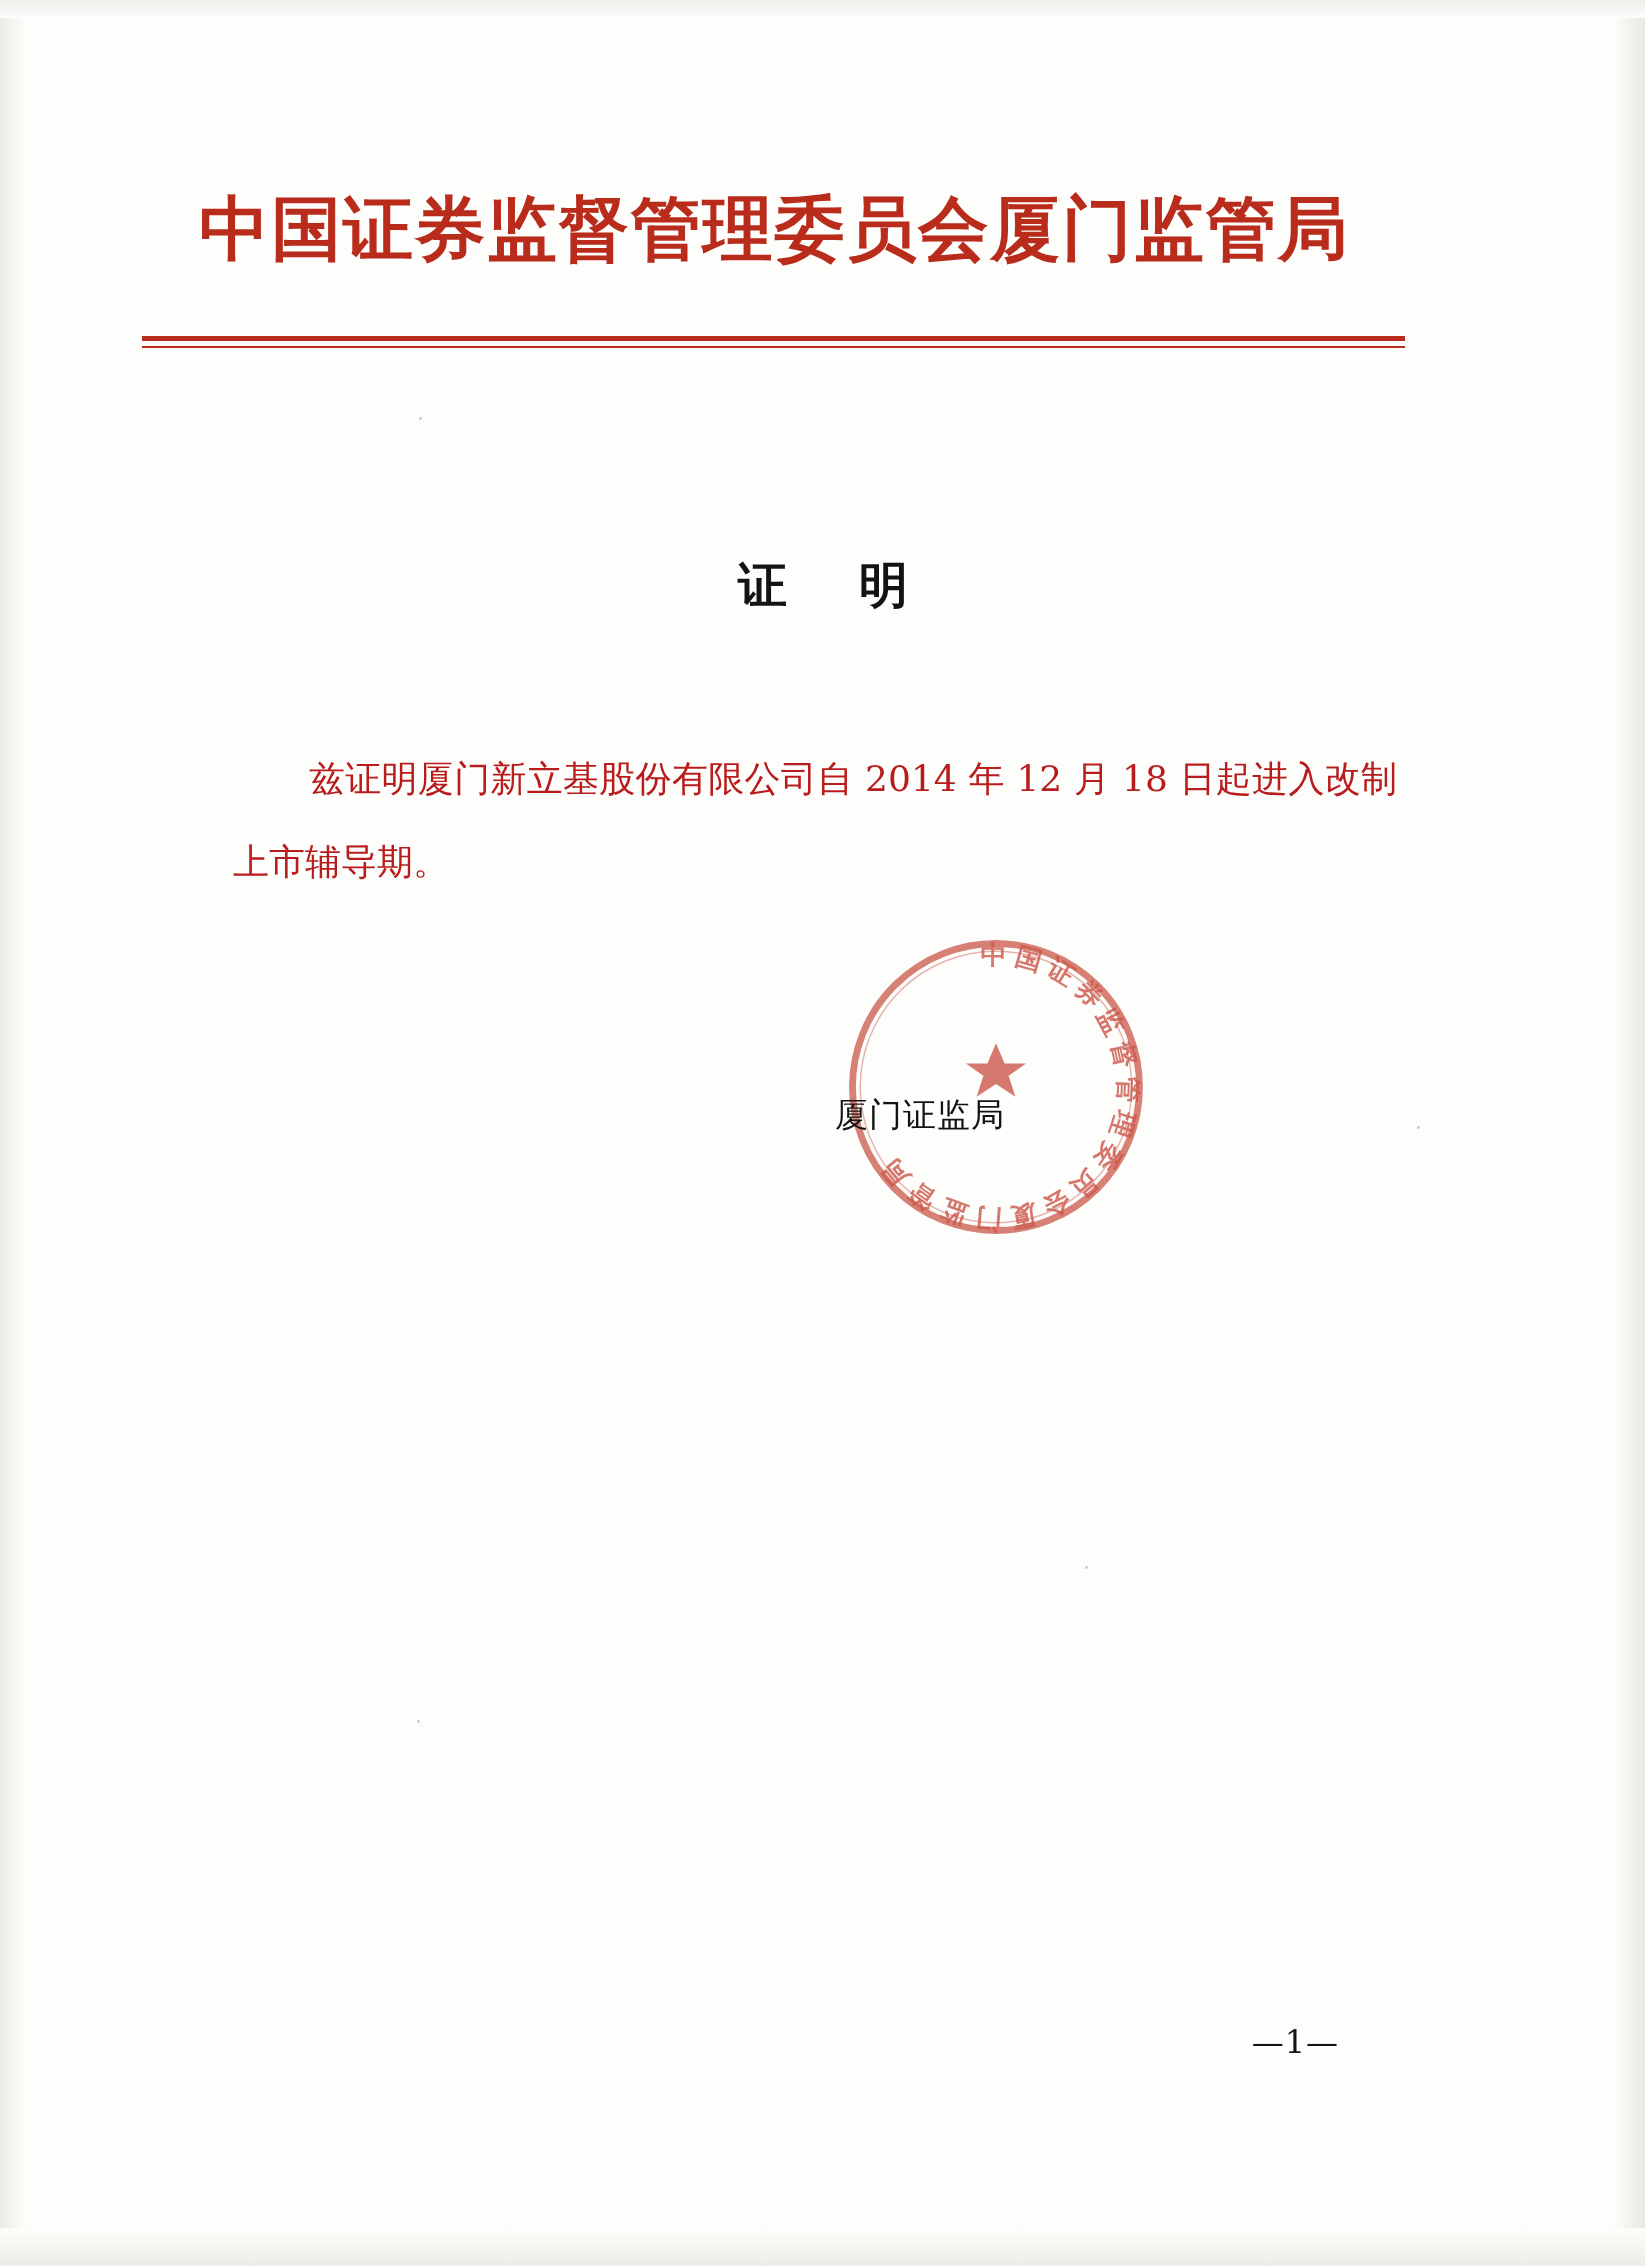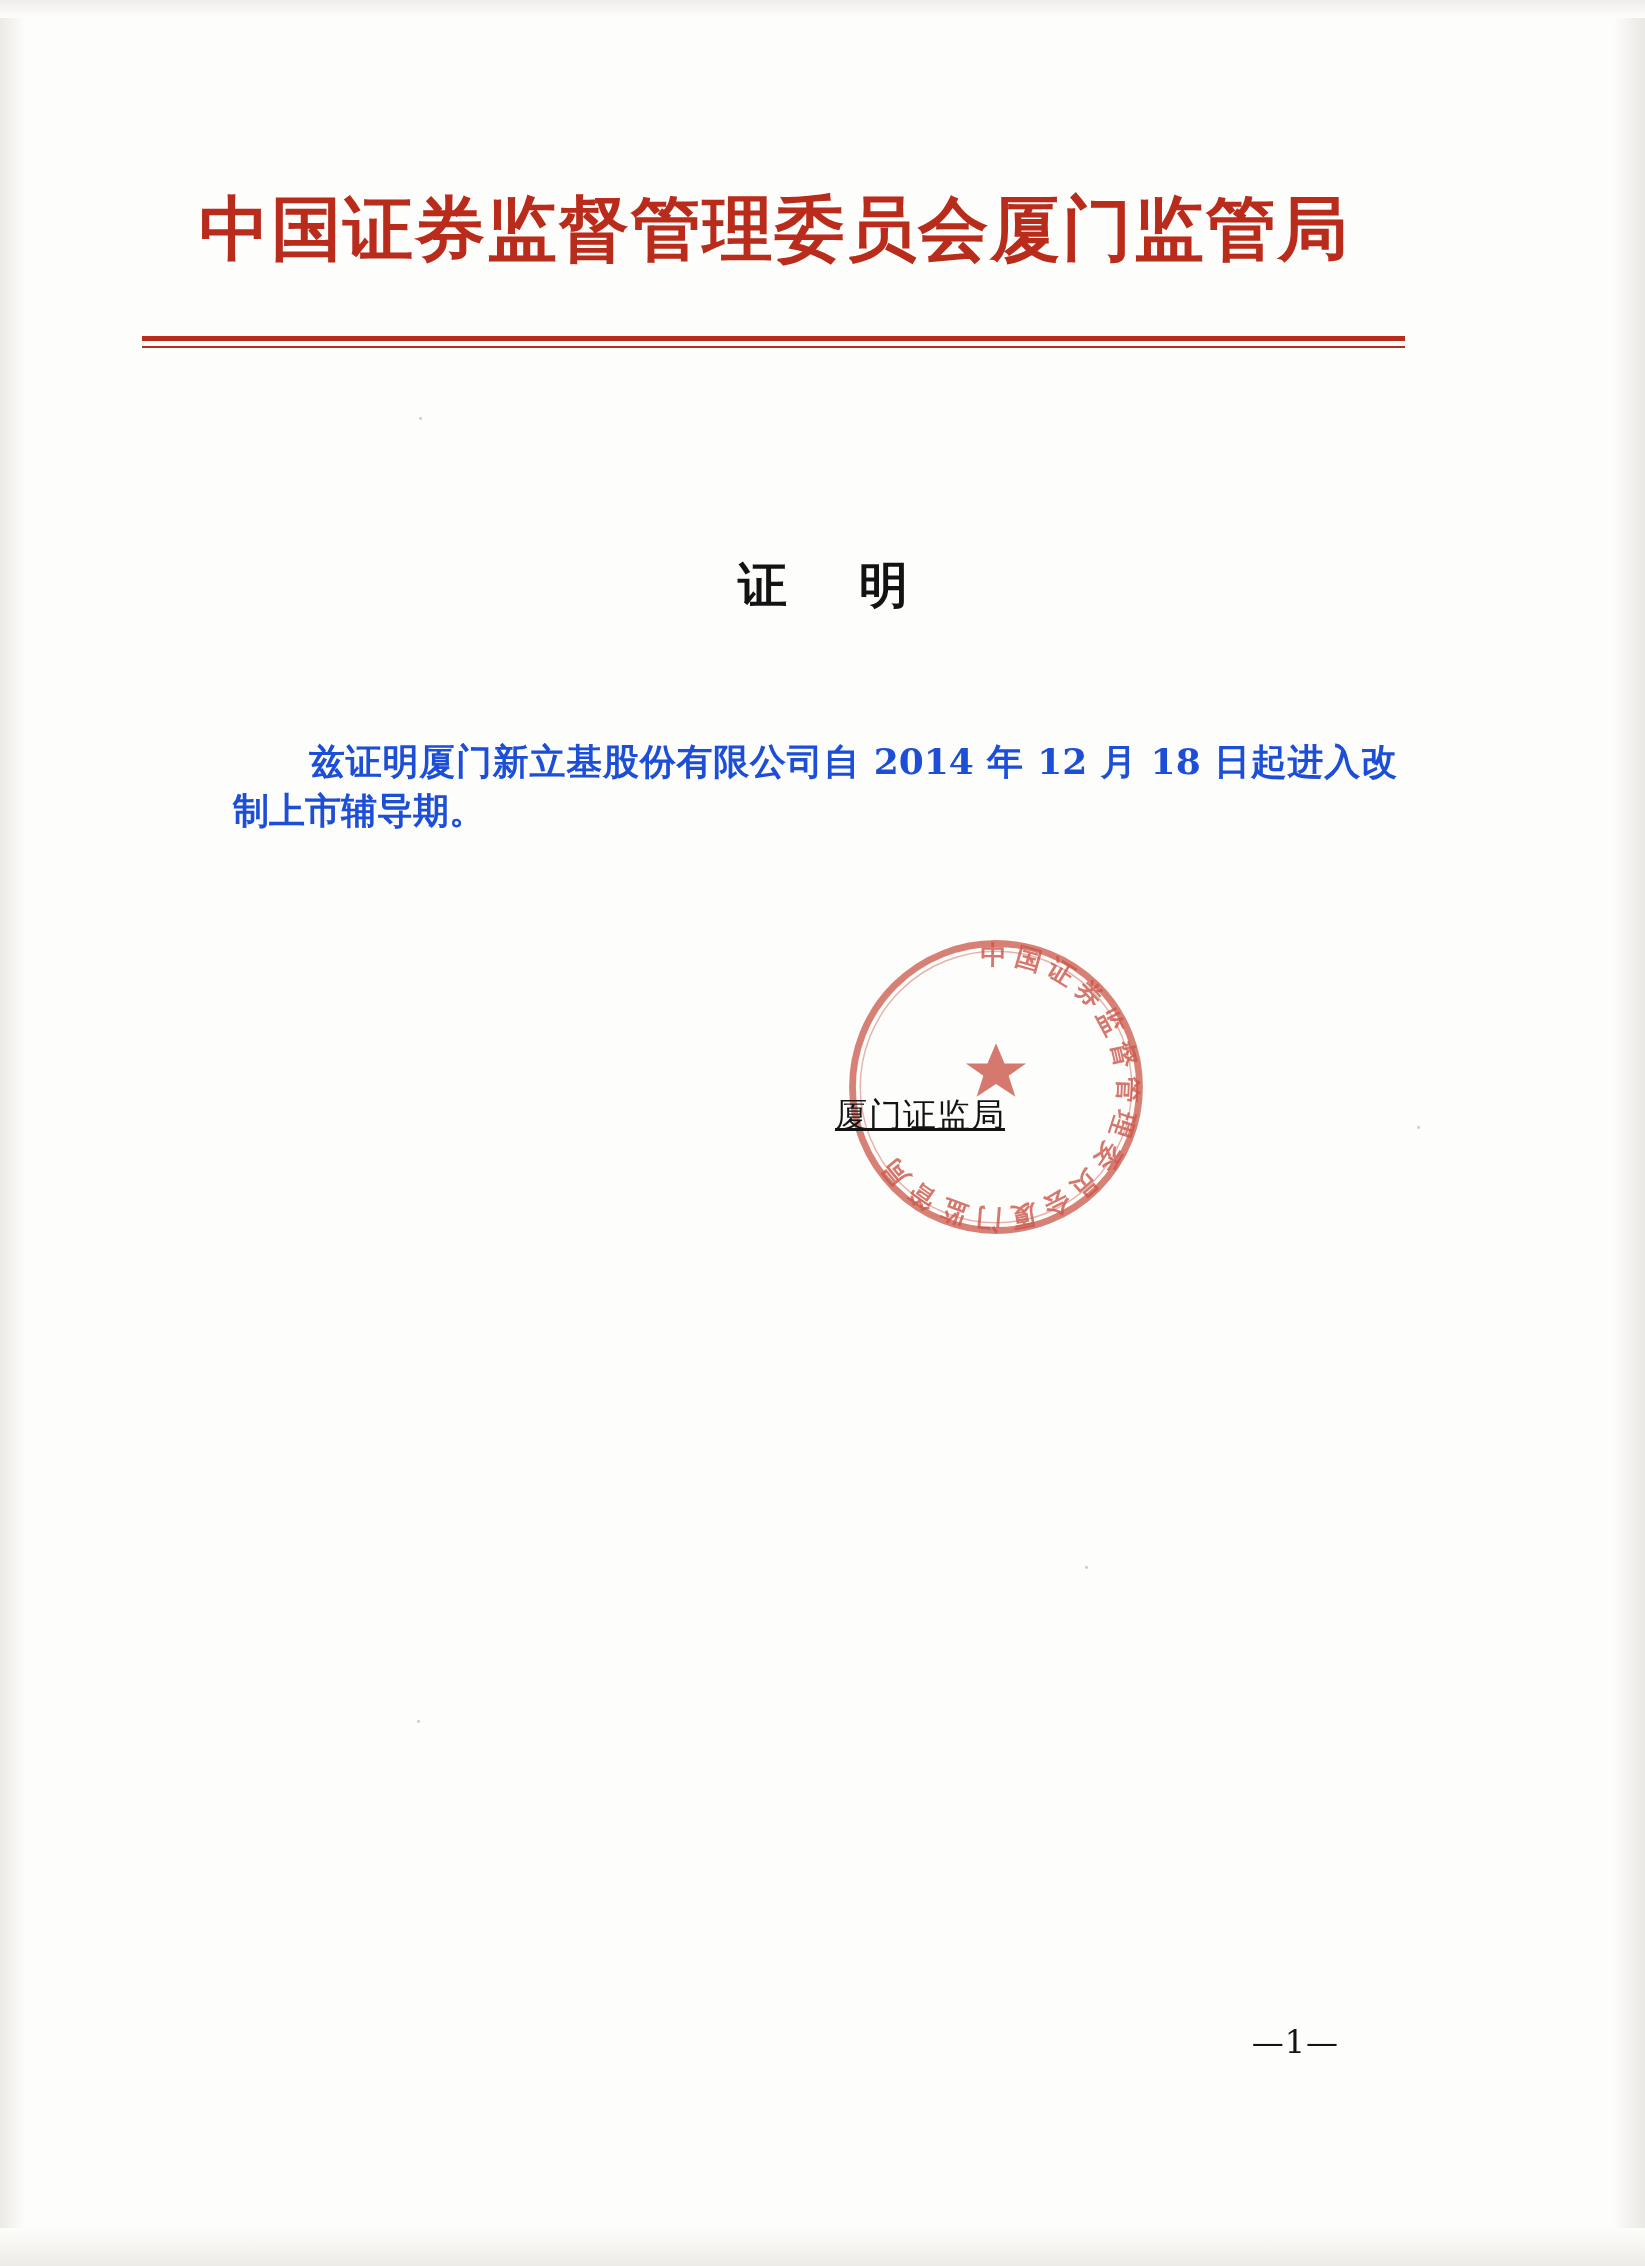--- a/index.html
+++ b/index.html
@@ -94,42 +94,41 @@
     text-indent: 21.3px;
   }
 
   
   .body-text {
     position: absolute;
     left: 233px;
     top: 737px;
     width: 1164px;
     font-size: 36px;
-    line-height: 49px;
-    color: #1d4ed8;
+    line-height: 83px;
+    color: #b91c1c;
     text-align: justify;
-    font-weight: bold;
   }
   .body-text p {
     margin: 0;
     text-indent: 76px;
   }
 
   
   .signature {
     position: absolute;
     left: 835px;
     top: 1077px;
     width: 446px;
     font-size: 33px;
     line-height: 76px;
     color: #131313;
     z-index: 3;
   }
-  .sig-org { letter-spacing: 1px; text-decoration: underline; }
+  .sig-org { letter-spacing: 1px; }
   .sig-date { letter-spacing: 1px; }
 
   
   .seal {
     position: absolute;
     left: 836px;
     top: 927px;
     width: 320px;
     height: 320px;
     z-index: 2;

